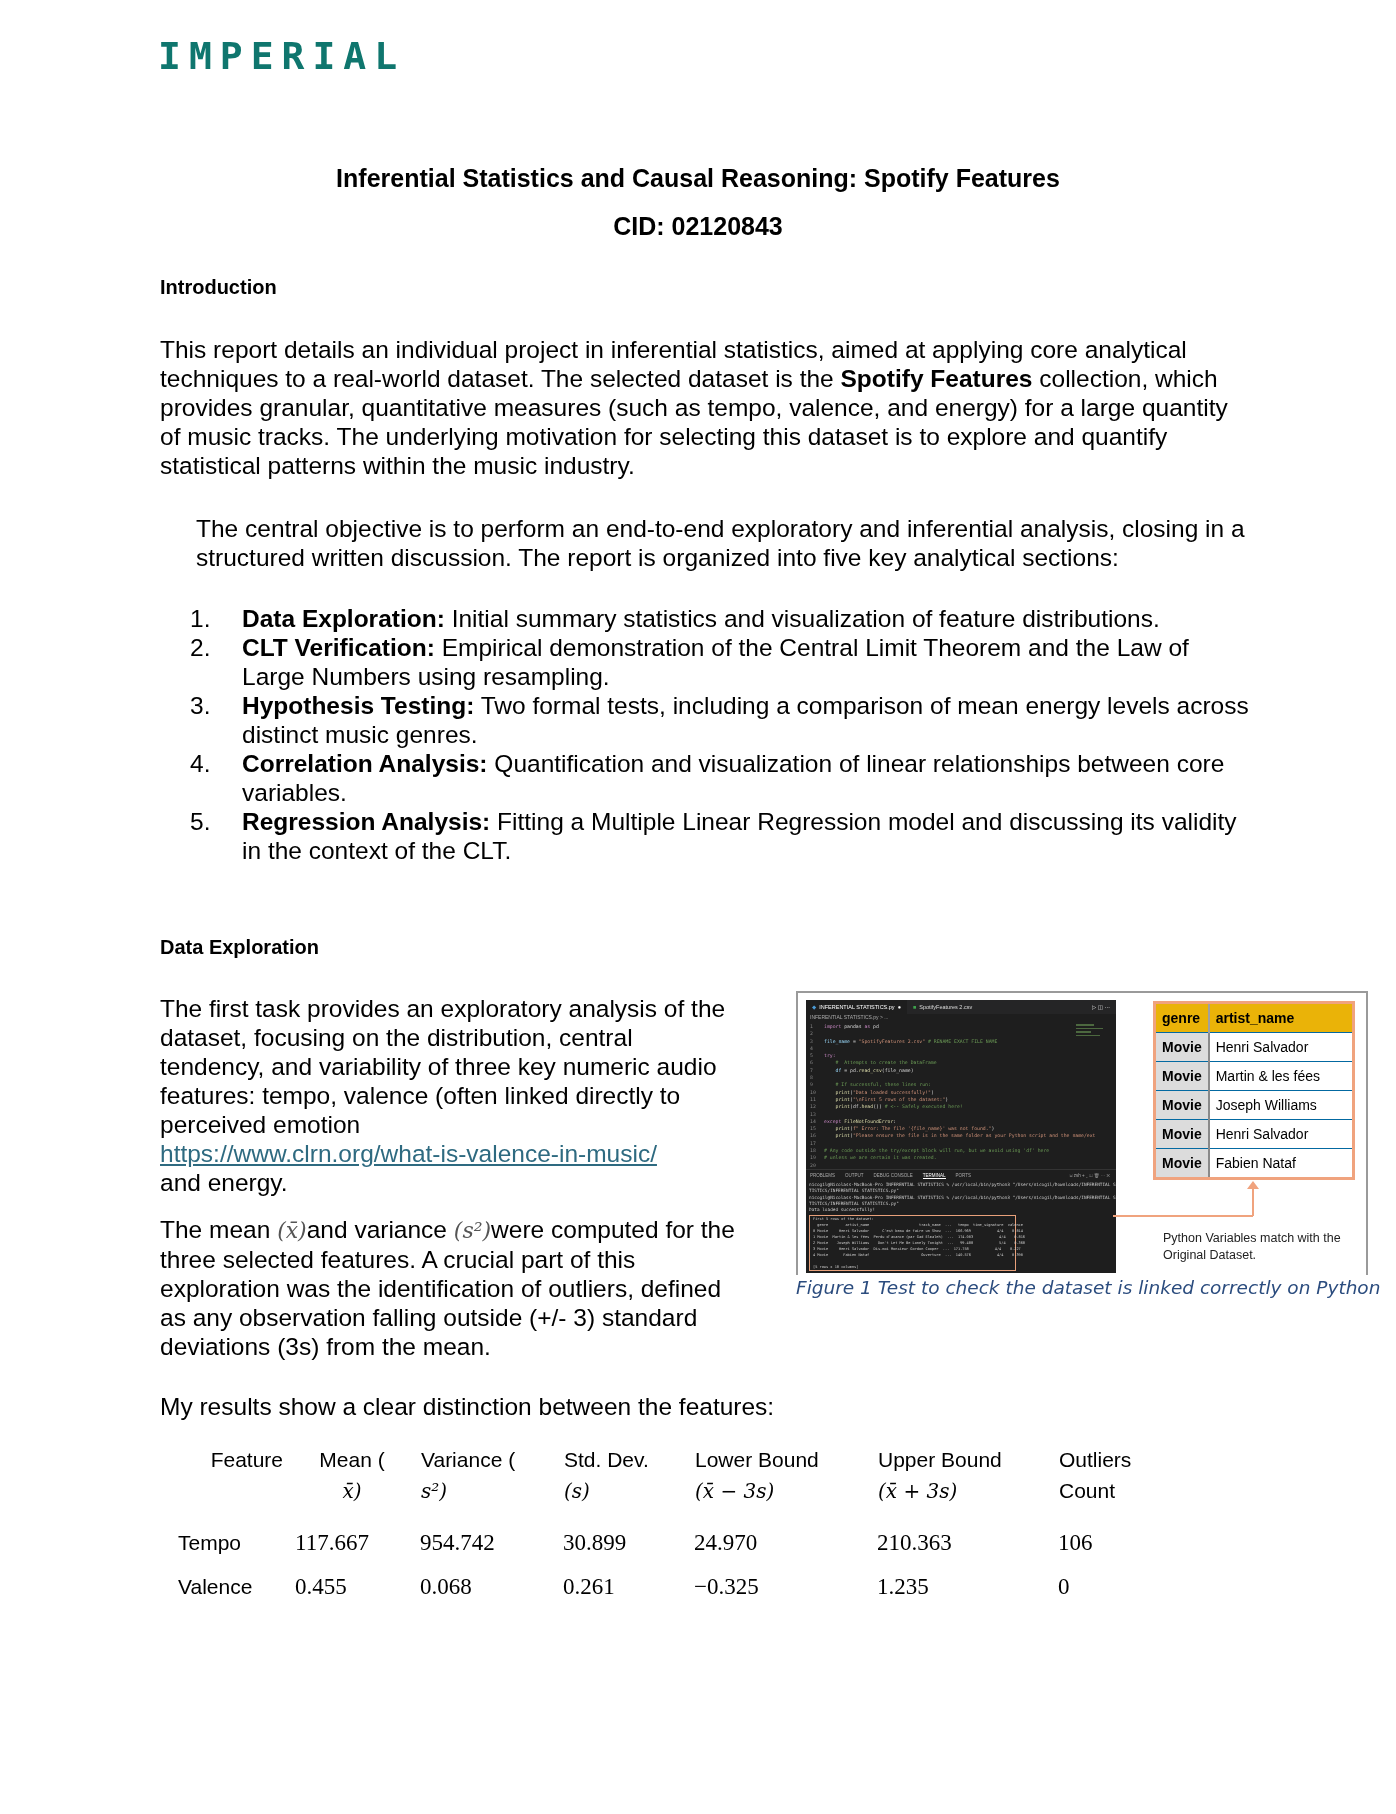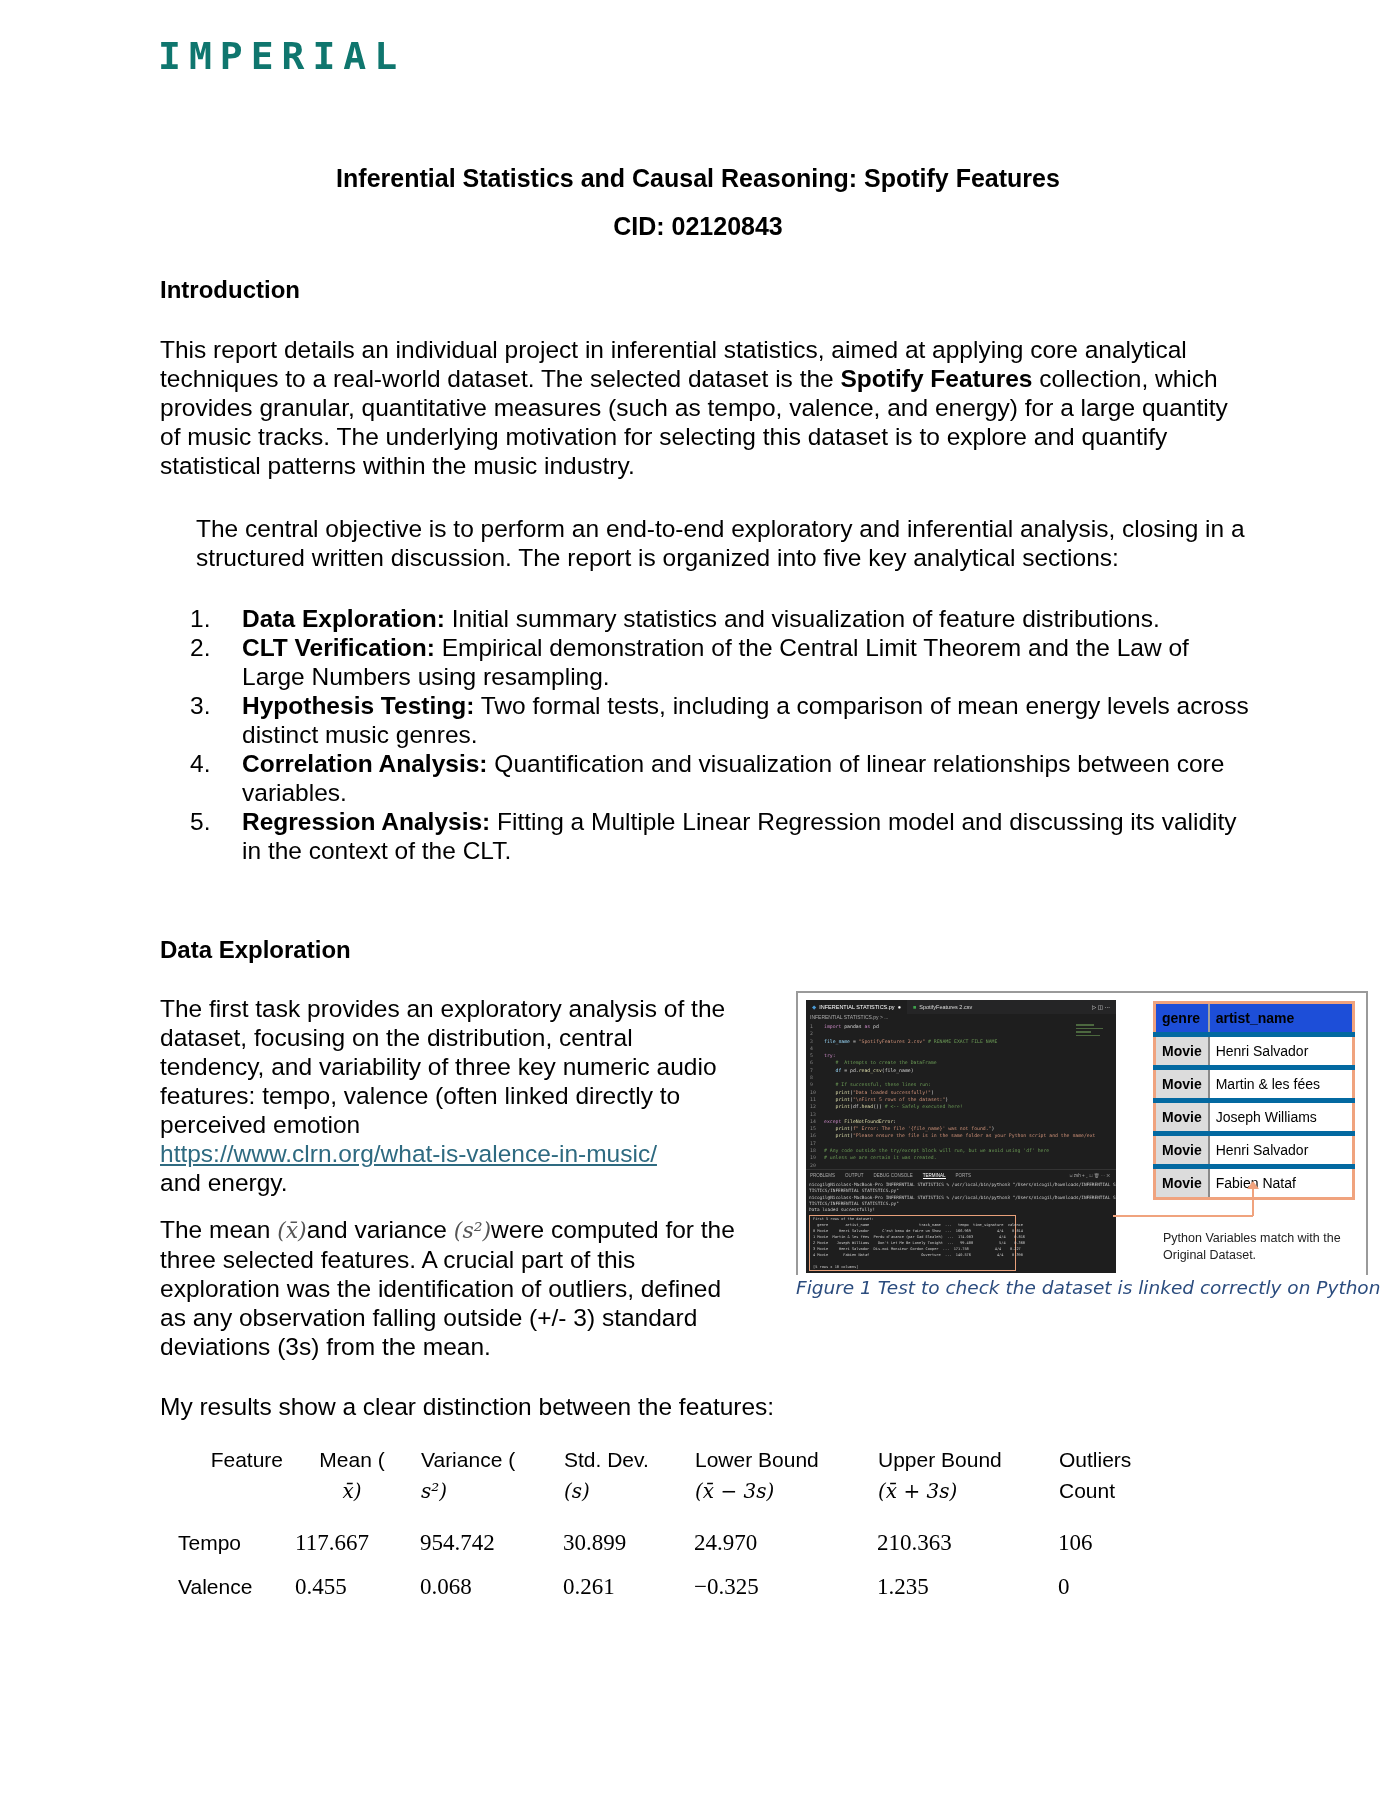--- a/index.html
+++ b/index.html
@@ -2,21 +2,21 @@
 <html><head>
 <meta charset="utf-8">
 <style>
   html, body { margin: 0; padding: 0; background: #ffffff; }
   body { width: 1396px; height: 1814px; position: relative; overflow: hidden;
          font-family: "Liberation Sans", sans-serif; color: #000; }
   .abs { position: absolute; }
   .logo { left: 158px; top: 34px; font-family: "DejaVu Sans Mono", monospace; font-weight: bold;
           font-size: 38px; letter-spacing: 8px; color: #0f766e; }
   .title { left: 0; width: 1396px; text-align: center; font-weight: bold; font-size: 25px; }
-  .h2 { left: 160px; font-weight: bold; font-size: 24px; }
+  .h2 { left: 160px; font-weight: bold; font-size: 20px; }
   .para { left: 160px; font-size: 24.5px; line-height: 29px; }
   .list { left: 190px; top: 604px; width: 1060px; font-size: 24.5px; line-height: 29px; margin: 0; padding: 0; list-style: none; }
   .list li { display: flex; }
   .list .num { width: 52px; text-align: left; flex: none; }
   .list .body { flex: 1; }
   .link { color: #2e6a80; text-decoration: underline; }
   .math { font-family: "DejaVu Serif", serif; font-style: italic; color: #555; font-size: 22px; }
 
   
   .fig { left: 796px; top: 991px; width: 568px; height: 282px; border: 2px solid #9a9a9a; border-bottom: none; background: #fff; }
@@ -29,22 +29,22 @@
   .ln { color: #858585; display: inline-block; width: 14px; }
   .kw { color: #c586c0; } .str { color: #ce9178; } .cm { color: #6a9955; } .fn { color: #dcdcaa; } .var { color: #9cdcfe; }
   .panelbar { height: 12px; border-top: 1px solid #333; display: flex; align-items: center; gap: 10px; font-size: 4.5px; color: #aaa; padding-left: 4px; }
   .panelbar .act { color: #fff; border-bottom: 1px solid #fff; }
   .term { font-family: "DejaVu Sans Mono", monospace; font-size: 4.4px; line-height: 6.3px; color: #ccc; padding-left: 3px; white-space: pre; }
   .termbox { border: 1.5px solid #e8a07a; margin: 2px 0 0 3px; width: 205px; }
   .minimap { position: absolute; right: 10px; top: 24px; width: 30px; height: 30px; }
   .minimap div { height: 1.5px; background: #6a9955; margin-bottom: 2px; opacity: .6; }
 
   .dtable { left: 1153px; top: 1001px; border: 3px solid #f0a37e; border-collapse: collapse; font-size: 14px; }
-  .dtable th { background: #1d4ed8; text-align: left; font-weight: bold; padding: 6px 6px; border-right: 2px solid #a0a0a0; }
-  .dtable td { padding: 6px 6px; border-top: 5px solid #0369a1; }
+  .dtable th { background: #eab308; text-align: left; font-weight: bold; padding: 6px 6px; border-right: 2px solid #a0a0a0; }
+  .dtable td { padding: 6px 6px; border-top: 1px solid #0369a1; }
   .dtable td.g { background: #dcdcdc; font-weight: bold; border-right: 2px solid #8a8a8a; }
   .dtable td.a { width: 130px; }
   .connector-v { left: 1252px; top: 1188px; width: 2px; height: 28px; background: #f0a37e; }
   .connector-h { left: 1113px; top: 1215px; width: 140px; height: 2px; background: #f0a37e; }
   .arrowhead { left: 1247px; top: 1181px; width: 0; height: 0; border-left: 6px solid transparent; border-right: 6px solid transparent; border-bottom: 8px solid #f0a37e; }
   .note { left: 1163px; top: 1230px; font-size: 12.5px; line-height: 17px; color: #222; }
   .caption { left: 796px; top: 1277px; font-size: 18.5px; font-style: italic; color: #2b4c7e; font-family: "DejaVu Sans", sans-serif; }
 
   
   .stats { left: 178px; top: 1443px; border-collapse: collapse; font-size: 21px; }

